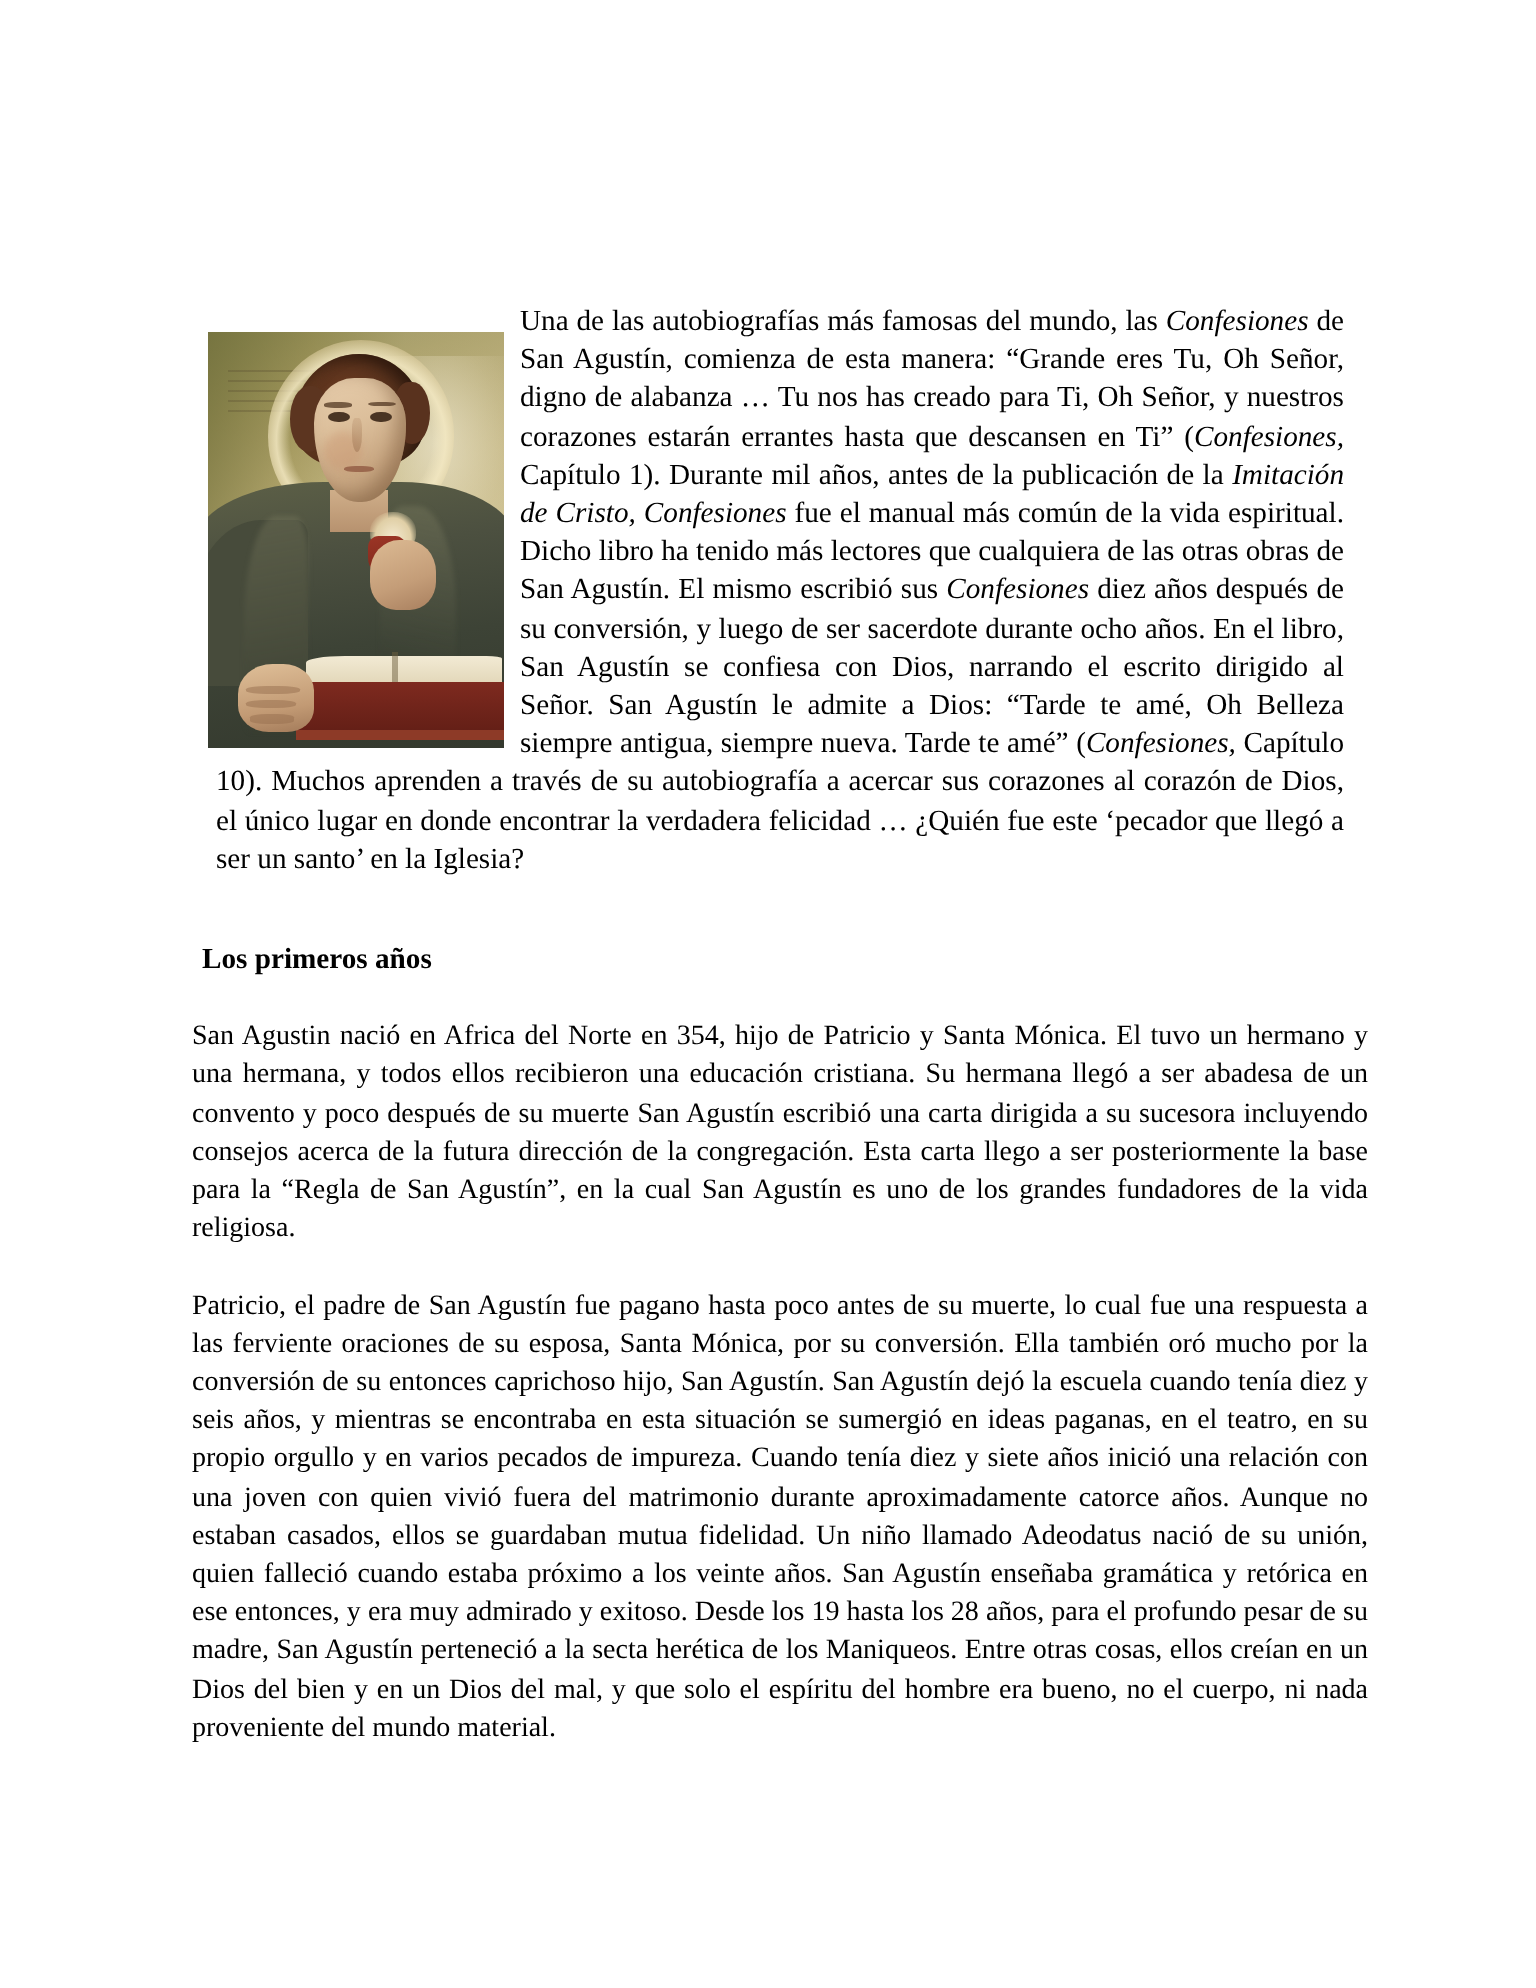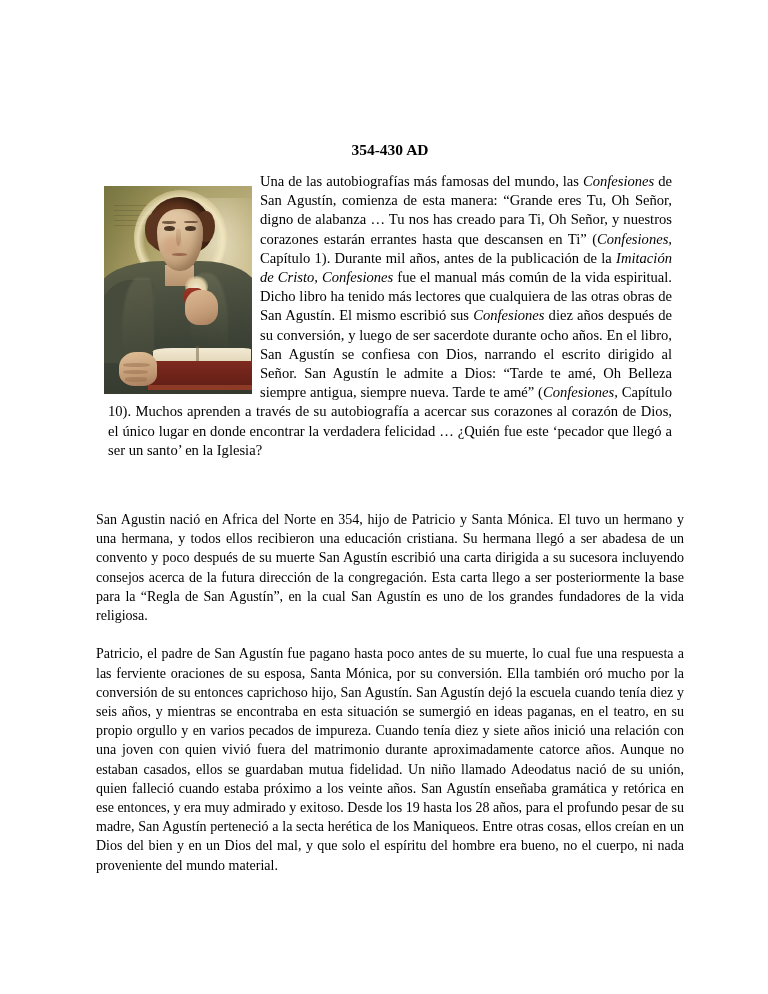--- a/index.html
+++ b/index.html
@@ -313,21 +313,20 @@
     display: block;
     clear: both;
   }
 </style>
 </head>
 <body>
 
 <div class="page">
   <div class="content">
 
-    <h2 class="doc-subtitle">354-430 AD</h2>
 
     <div class="figure" title="Fresco de San Agustín sosteniendo un corazón ardiente y un libro abierto">
       <div class="wash-a"></div>
       <div class="wash-b"></div>
       <div class="wash-c"></div>
       <div class="inscription"></div>
       <div class="halo"></div>
       <div class="cloak"></div>
       <div class="shoulder-left"></div>
       <div class="cloak-fold-a"></div>
@@ -356,20 +355,21 @@
       <div class="finger-b"></div>
       <div class="finger-c"></div>
     </div>
 
     <p class="body-text"><span>Una de las autobiografías más famosas del mundo, las </span><em class="it">Confesiones</em><span> de San Agustín, comienza de esta manera: “Grande eres Tu, Oh Señor, digno de alabanza … Tu nos has creado para Ti, Oh Señor, y nuestros corazones estarán errantes hasta que descansen en Ti” (</span><em class="it">Confesiones,</em><span> Capítulo 1). Durante mil años, antes de la publicación de la </span><em class="it">Imitación de Cristo,</em><span> </span><em class="it">Confesiones</em><span> fue el manual más común de la vida espiritual. Dicho libro ha tenido más lectores que cualquiera de las otras obras de San Agustín. El mismo escribió sus </span><em class="it">Confesiones</em><span> diez años después de su conversión, y luego de ser sacerdote durante ocho años. En el libro, San Agustín se confiesa con Dios, narrando el escrito dirigido al Señor. San Agustín le admite a Dios: “Tarde te amé, Oh Belleza siempre antigua, siempre nueva. Tarde te amé” (</span><em class="it">Confesiones,</em><span> Capítulo 10).  Muchos aprenden a través de su autobiografía a acercar sus corazones al corazón de Dios, el único lugar en donde encontrar la verdadera felicidad … ¿Quién fue este ‘pecador que llegó a ser un santo’ en la Iglesia?</span></p>
 
     <div class="clearfix"></div>
 
     <div class="gap-before-heading"></div>
 
+    <h3 class="section-heading">Los primeros años</h3>
 
     <div class="gap-after-heading"></div>
 
     <p class="para">San Agustin nació en Africa del Norte en 354, hijo de Patricio y Santa Mónica. El tuvo un hermano y una hermana, y todos ellos recibieron una educación cristiana. Su hermana llegó a ser abadesa de un convento y poco después de su muerte San Agustín escribió una carta dirigida a su sucesora incluyendo consejos acerca de la futura dirección de la congregación. Esta carta llego a ser posteriormente la base para la “Regla de San Agustín”, en la cual San Agustín es uno de los grandes fundadores de la vida religiosa.</p>
 
     <p class="para para-spaced"> Patricio, el padre de San Agustín fue pagano hasta poco antes de su muerte, lo cual fue una respuesta a las ferviente oraciones de su esposa, Santa Mónica, por su conversión. Ella también oró mucho por la conversión de su entonces caprichoso hijo, San Agustín. San Agustín dejó la escuela cuando tenía diez y seis años, y mientras se encontraba en esta situación se sumergió en ideas paganas, en el teatro, en su propio orgullo y en varios pecados de impureza. Cuando tenía diez y siete años inició una relación con una joven con quien vivió fuera del matrimonio durante aproximadamente catorce años. Aunque no estaban casados, ellos se guardaban mutua fidelidad.  Un niño llamado Adeodatus nació de su unión, quien falleció cuando estaba próximo a los veinte años. San Agustín enseñaba gramática y retórica en ese entonces, y era muy admirado y exitoso. Desde los 19 hasta los 28 años, para el profundo pesar de su madre, San Agustín perteneció a la secta herética de los Maniqueos. Entre otras cosas, ellos creían en un Dios del bien y en un Dios del mal, y que solo el espíritu del hombre era bueno, no el cuerpo, ni nada proveniente del mundo material.</p>
 
   </div>
 </div>
 

